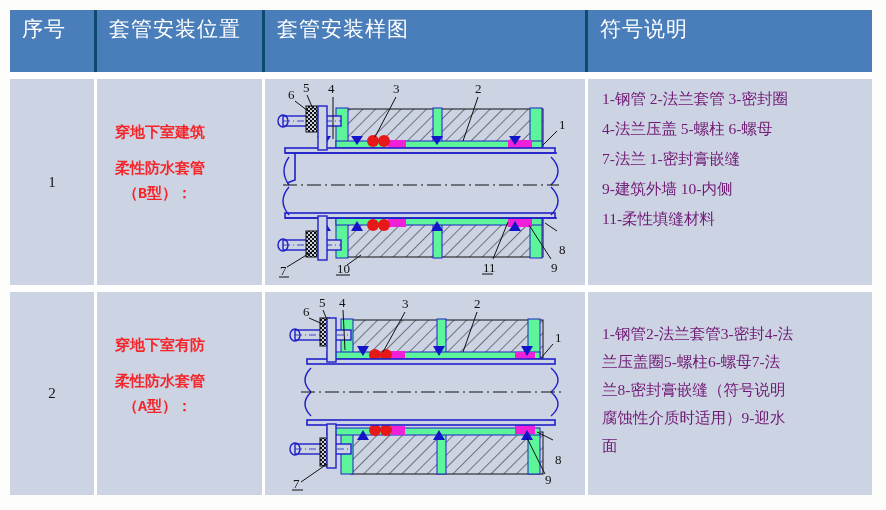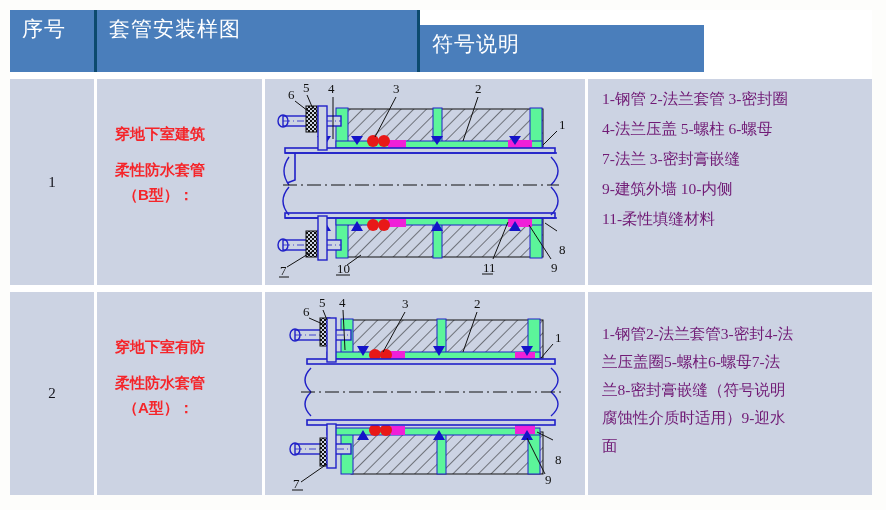--- a/index.html
+++ b/index.html
@@ -25,21 +25,21 @@
     color:#ffffff;
     font-size:21px;
     line-height:26px;
     padding:6px 10px 0 12px;
     box-sizing:border-box;
     border-right:3px solid #0c4a6e;
     font-family:"Liberation Serif","DejaVu Serif",serif;
     letter-spacing:1px;
     overflow:hidden;
   }
-  .th:last-child{border-right:none;margin-top:15px;}
+  .th:last-child{border-right:none;}
   .c1{width:87px;flex:0 0 87px;}
   .c2{width:168px;flex:0 0 168px;}
   .c3{width:323px;flex:0 0 323px;}
   .c4{width:284px;flex:0 0 284px;}
 
   
   .trow{display:flex;background:#ffffff;}
   .trow.r1{height:206px;}
   .trow.r2{height:203px;}
   .spacer-row{height:7px;background:#ffffff;}
@@ -55,21 +55,21 @@
   .rownum{
     display:flex;align-items:center;justify-content:center;
     font-size:15px;color:#12121a;
   }
 
   .loc{
     padding:42px 0 0 18px;
     color:#f5252a;
     font-size:15px;
     line-height:25px;
-    font-family:Liberation Sans, sans-serif;
+    font-family:Liberation Mono, monospace;
     font-weight:bold;
   }
   .loc .gap{display:block;height:11px;}
   .loc .indent{padding-left:8px;}
 
   .legend{
     padding:5px 6px 0 14px;
     color:#701a75;
     font-size:15.5px;
     line-height:30px;
@@ -83,20 +83,21 @@
   .drawing svg{display:block;}
 </style>
 </head>
 <body>
 
 <div id="root">
   <div class="table">
 
     <div class="thead">
       <div class="th c1">序号</div>
+      <div class="th c2">套管安装位置</div>
       <div class="th c3">套管安装样图</div>
       <div class="th c4">符号说明</div>
     </div>
 
     <div class="spacer-row"></div>
 
     <div class="trow r1">
 
       <div class="td c1 rownum">1</div>
 
@@ -233,21 +234,21 @@
             <line x1="71" y1="196" x2="85" y2="196"></line>
             <line x1="217" y1="195" x2="228" y2="195"></line>
           </g>
         </svg>
       </div>
 
       <div class="td c4">
         <div class="legend">
           <div>1-钢管 2-法兰套管  3-密封圈</div>
           <div>4-法兰压盖 5-螺柱  6-螺母</div>
-          <div>7-法兰  3-密封膏嵌缝</div>
+          <div>7-法兰  1-密封膏嵌缝</div>
           <div>9-建筑外墙  10-内侧</div>
           <div>11-柔性填缝材料</div>
         </div>
       </div>
     </div>
 
     <div class="spacer-row"></div>
 
     <div class="trow r2">
 

